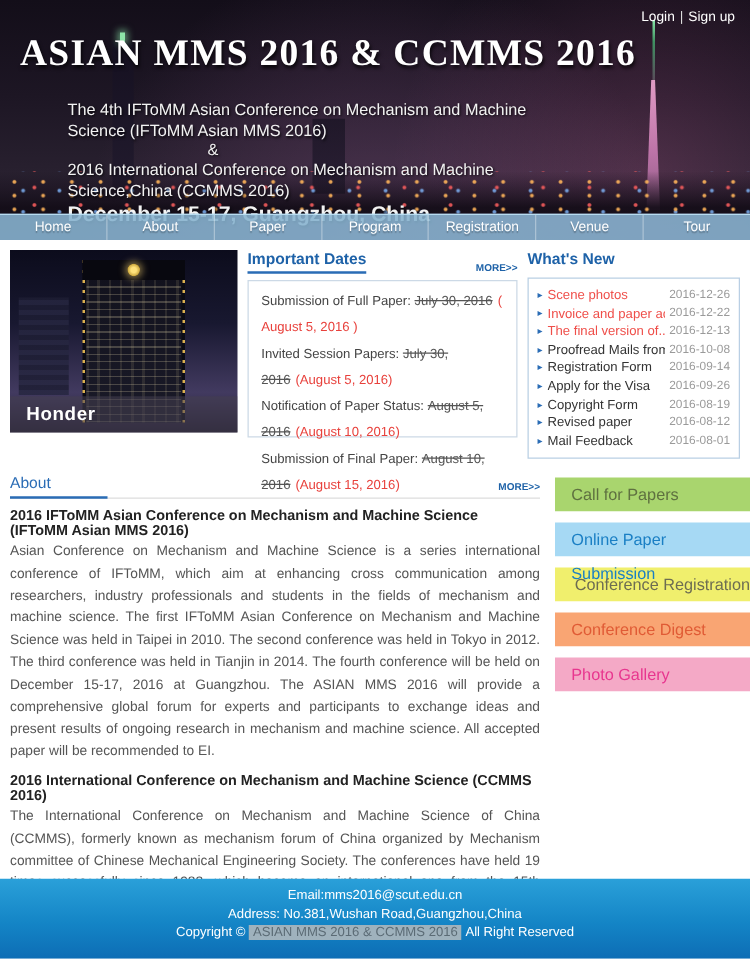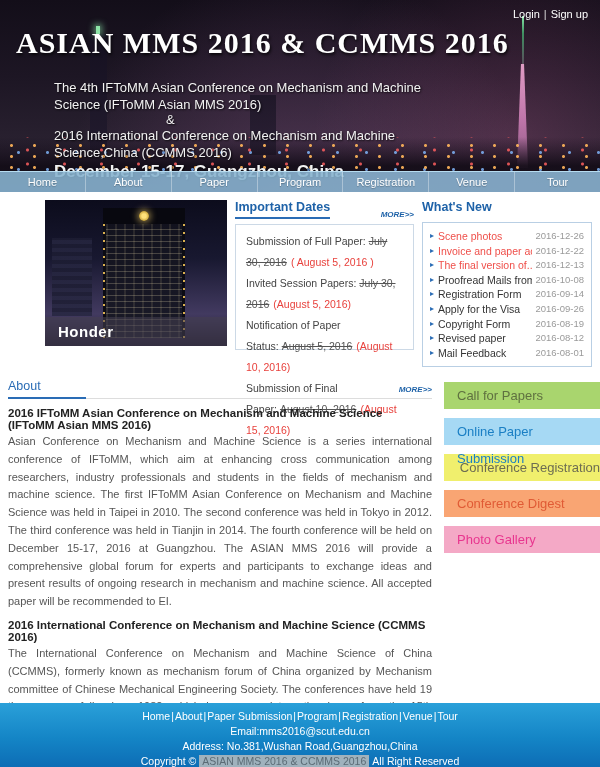--- a/index.html
+++ b/index.html
@@ -57,21 +57,21 @@
     color:#fff; text-decoration:none; cursor:pointer;
     border-right:1px solid rgba(255,255,255,0.35); text-shadow:0 1px 1px rgba(0,0,0,0.25); }
   .nav a:last-child { border-right:none; }
 
   
   .content { padding:8px 8px 0 8px; }
   .row1 { display:flex; gap:8px; }
 
   
   .slide { position:relative; width:182px; height:146px; overflow:hidden; flex:none;
-    background:linear-gradient(180deg,#0c0c1c 0%,#181830 40%,#423a60 78%,#201b2e 100%);margin-left:37px; }
+    background:linear-gradient(180deg,#0c0c1c 0%,#181830 40%,#423a60 78%,#201b2e 100%); }
   .slide .side-bldg { position:absolute; left:7px; bottom:30px; width:40px; height:78px;
     background:repeating-linear-gradient(0deg, #262640 0 4px, #1d1d33 4px 8px); opacity:.85; }
   .slide .main-bldg { position:absolute; left:58px; bottom:8px; width:82px; height:130px;
     background:
       repeating-linear-gradient(90deg, rgba(255,235,170,0.10) 0 2px, transparent 2px 9px),
       repeating-linear-gradient(0deg, rgba(255,240,190,0.22) 0 1px, transparent 1px 6px),
       linear-gradient(180deg,#11111c,#1a1a28);
     border-left:3px solid #0c0c14; border-right:3px solid #0c0c14; }
   .slide .main-bldg::before { content:""; position:absolute; left:-3px; top:0; width:2px; height:100%;
     background:repeating-linear-gradient(0deg, rgba(255,205,90,0.85) 0 2px, transparent 2px 8px); }
@@ -82,21 +82,21 @@
     border-radius:50%; background:radial-gradient(circle,#ffe27a 30%,#c9a43a 70%);
     box-shadow:0 0 6px 2px rgba(255,220,120,0.5); }
   .slide .caption-bar { position:absolute; left:0; right:0; bottom:0; height:29px;
     background:rgba(70,64,80,0.55); color:#fff; font-size:15px; font-weight:bold;
     line-height:29px; padding-left:13px; letter-spacing:0.5px; }
 
   
   .panel-head { display:flex; justify-content:space-between; align-items:flex-end; margin-bottom:5px;gap:16px; }
   .panel-title { color:#1e62a8; font-size:12.5px; font-weight:bold; padding-bottom:3px;
     border-bottom:2px solid #2a6cb5; }
-  .more-link { color:#1e62a8; font-size:8px; font-weight:bold; text-decoration:none; cursor:pointer;font-style:italic; }
+  .more-link { color:#1e62a8; font-size:8px; font-weight:bold; text-decoration:none; cursor:pointer; }
 
   .dates-panel { flex:1; }
   .dates-box { border:1px solid #ccd9e6; padding:6px 10px 4px 10px; height:126px; }
   .date-item { font-size:10.5px; line-height:21px; color:#444; text-align:left; }
   .date-item .old { text-decoration:line-through; color:#555; margin-left:3px; }
   .date-item .new { color:#e8413c; margin-left:4px; }
 
   .news-panel { width:170px; flex:none; }
   .news-box { border:1px solid #b9cfe4; padding:6px 7px; height:145px; }
   .news-item { display:flex; align-items:center; font-size:10.5px; line-height:14.6px;
@@ -271,21 +271,18 @@
       <a class="side-btn btn-2">Online Paper Submission</a>
       <a class="side-btn btn-3">Conference Registration</a>
       <a class="side-btn btn-4">Conference Digest</a>
       <a class="side-btn btn-5">Photo Gallery</a>
     </div>
   </div>
 
 </div>
 
 <div class="footer">
-  <div class="f-line">
-    <a>Home</a><span class="fsep">|</span><a>About</a><span class="fsep">|</span><a>Paper Submission</a><span class="fsep">|</span><a>Program</a><span class="fsep">|</span><a>Registration</a><span class="fsep">|</span><a>Venue</a><span class="fsep">|</span><a>Tour</a>
-  </div>
   <div class="f-line">Email:mms2016@scut.edu.cn</div>
   <div class="f-line">Address: No.381,Wushan Road,Guangzhou,China</div>
   <div class="f-line">
     <span>Copyright ©</span><span class="copy-highlight">ASIAN MMS 2016 &amp; CCMMS 2016</span><span>All Right Reserved</span>
   </div>
 </div>
 
 </body></html>

